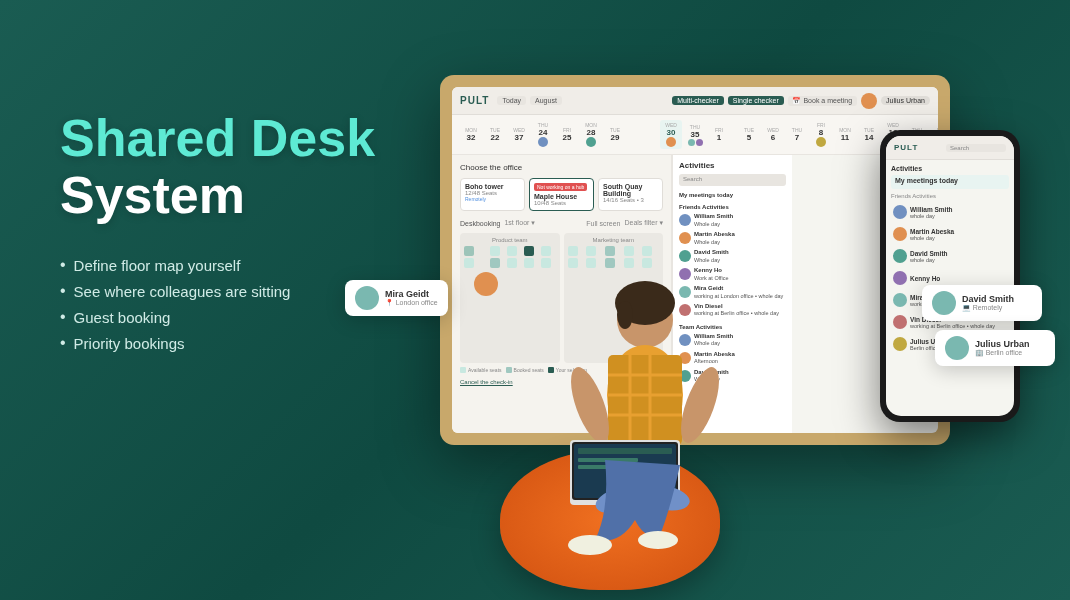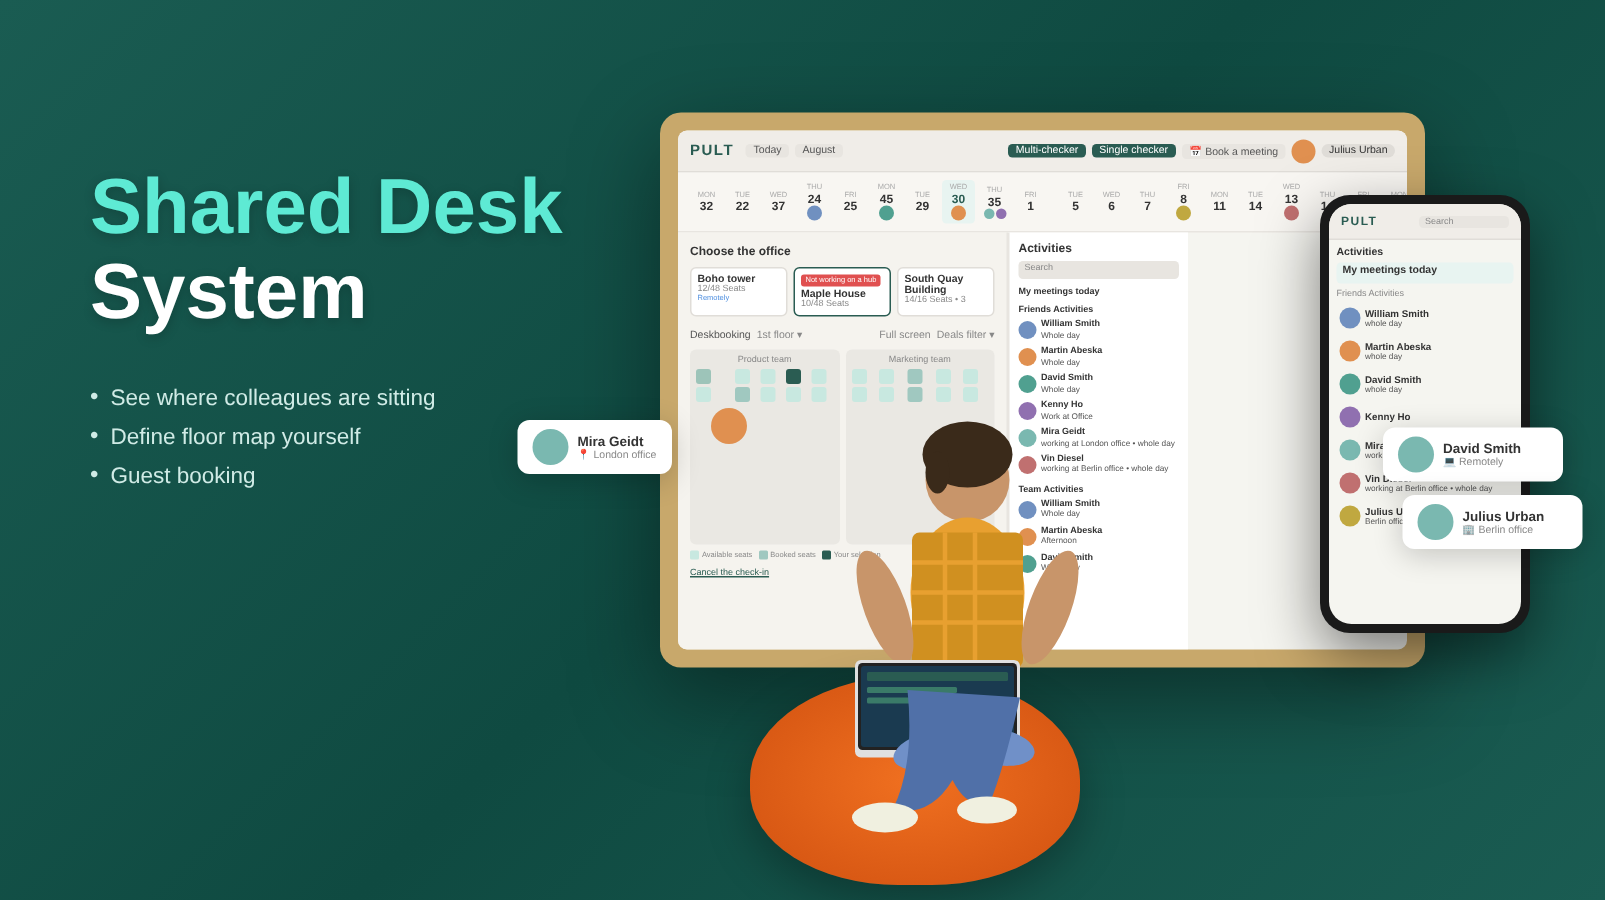--- a/index.html
+++ b/index.html
@@ -164,20 +164,21 @@
       align-items: center;
       min-width: 22px;
       font-size: 6px;
       color: #888;
       padding: 2px;
     }
 
     .cal-day.today {
       background: #e8f4f1;
       border-radius: 3px;
+      margin-left: 32px;
     }
 
     .cal-day .day-num {
       font-size: 8px;
       font-weight: 600;
       color: #333;
     }
 
     .cal-avatar {
       width: 10px;
@@ -195,21 +196,21 @@
     
     .office-chooser {
       width: 220px;
       background: #f5f3ee;
       border-right: 1px solid #e8e5e0;
       padding: 8px;
     }
 
     .section-title {
       font-size: 8px;
-      font-weight: 700;
+      font-weight: 400;
       color: #333;
       margin-bottom: 6px;
     }
 
     .office-cards {
       display: flex;
       gap: 4px;
       margin-bottom: 8px;
     }
 
@@ -531,23 +532,24 @@
 <div class="bg"></div>
 
 <div class="left-content">
   <h1 class="headline">
     <span class="headline-orange">
       <span>Shared Desk</span>
     </span>
     <span>System</span>
   </h1>
   <ul class="feature-list">
+    <li>Define floor map yourself</li>
     <li>See where colleagues are sitting</li>
-    <li>Define floor map yourself</li>
     <li>Guest booking</li>
+    <li>Priority bookings</li>
   </ul>
 </div>
 
 <div class="monitor-wrapper">
   <div class="monitor-frame">
     <div class="monitor-screen">
 
       <div class="app-header">
         <span class="pult-logo">PULT</span>
         <div class="app-nav">
@@ -582,21 +584,21 @@
             <span style="font-size:5px;color:#aaa">THU</span>
             <span class="day-num">24</span>
             <div class="cal-avatar av-blue"></div>
           </div>
         <div class="cal-day">
             <span style="font-size:5px;color:#aaa">FRI</span>
             <span class="day-num">25</span>
           </div>
         <div class="cal-day">
             <span style="font-size:5px;color:#aaa">MON</span>
-            <span class="day-num">45</span>
+            <span class="day-num">28</span>
             <div class="cal-avatar av-teal"></div>
           </div>
         <div class="cal-day">
             <span style="font-size:5px;color:#aaa">TUE</span>
             <span class="day-num">29</span>
           </div>
         <div class="cal-day today">
             <span style="font-size:5px;color:#aaa">WED</span>
             <span class="day-num" style="color:#2a5c52">30</span>
             <div class="cal-avatar av-orange"></div>

